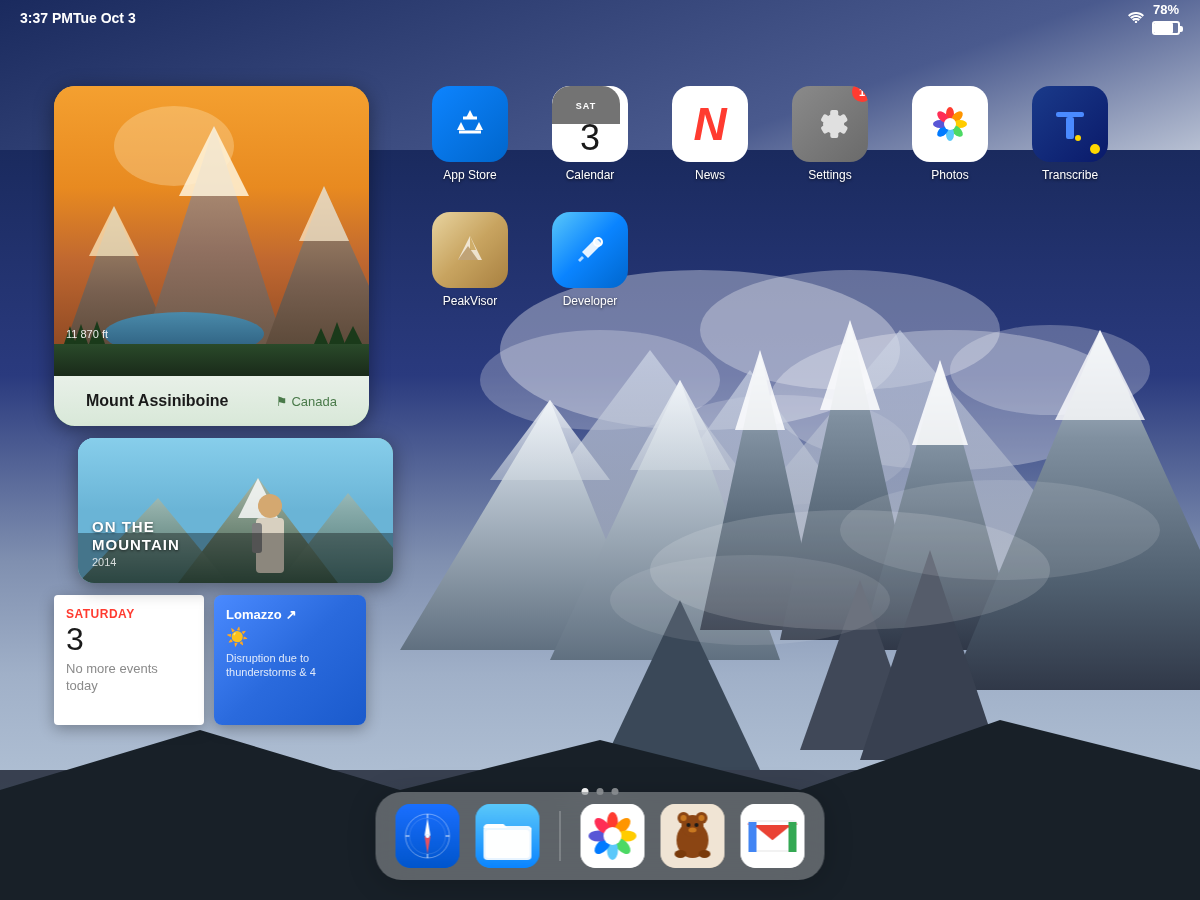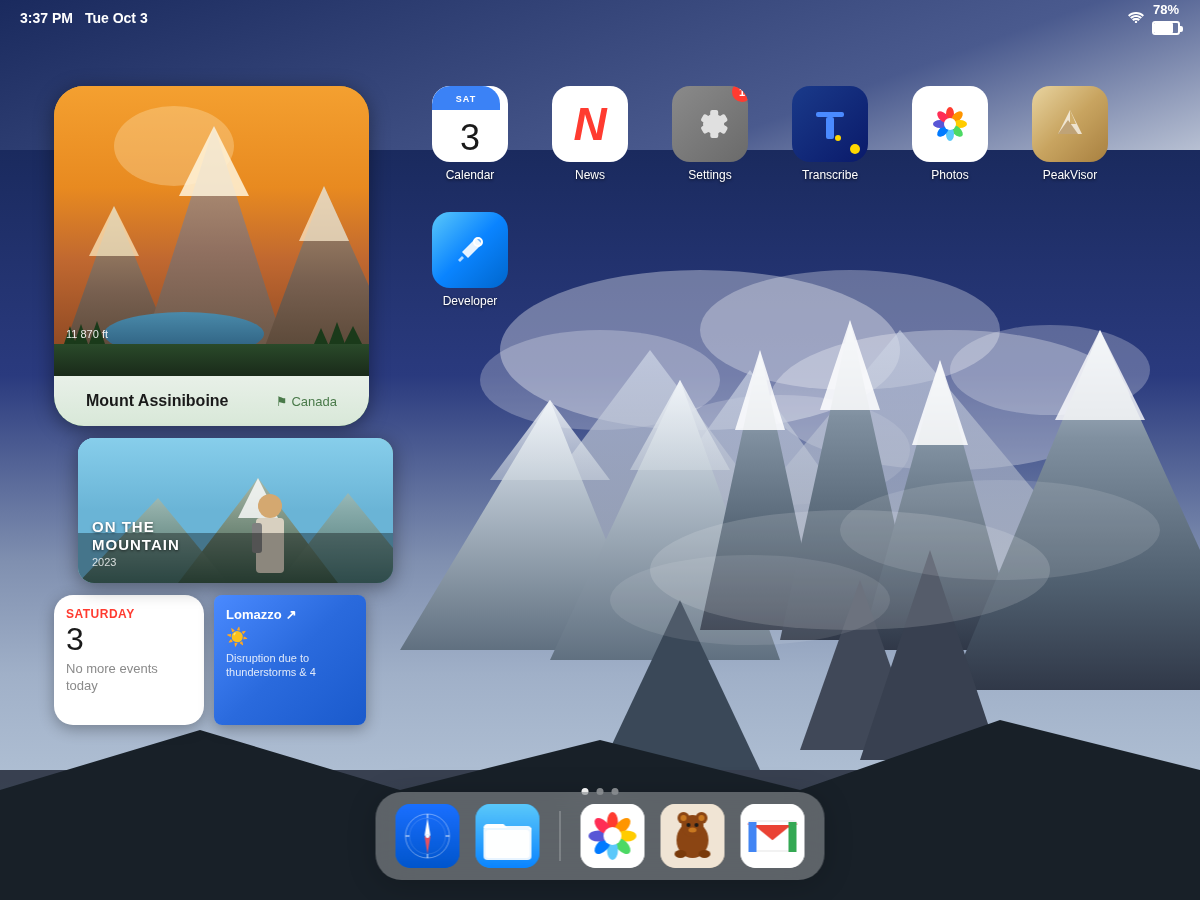--- a/index.html
+++ b/index.html
@@ -42,21 +42,21 @@
       display: flex;
       align-items: center;
       justify-content: space-between;
       padding: 0 20px;
       z-index: 100;
       color: white;
       font-size: 14px;
       font-weight: 600;
     }
 
-    .status-left { display: flex; gap: 12px; align-items: flex-start; }
+    .status-left { display: flex; align-items: flex-start; }
     .status-right { display: flex; gap: 8px; align-items: center; }
     .battery-container { display: flex; align-items: center; gap: 4px; flex-direction: column; }
     .battery-bar {
       width: 28px; height: 14px;
       border: 2px solid white;
       border-radius: 3px;
       position: relative;
     }
     .battery-bar::after {
       content: '';
@@ -91,21 +91,21 @@
       width: 315px;
       display: flex;
       flex-direction: column;
       gap: 12px;
     }
 
     
     .peakvisor-widget {
       width: 315px;
       height: 340px;
-      border-radius: 30px;
+      border-radius: 21px;
       overflow: hidden;
       background: #14532d;
       position: relative;
       box-shadow: 0 4px 20px rgba(0,0,0,0.4);
       text-align: right;
     }
 
     .peakvisor-image {
       width: 100%;
       height: 290px;
@@ -207,21 +207,21 @@
     
     .bottom-widgets {
       display: flex;
       gap: 10px;
     }
 
     
     .calendar-widget {
       width: 150px;
       height: 130px;
-      border-radius: 19px;
+      border-radius: 4px;
       background: white;
       padding: 12px;
       box-shadow: 0 4px 15px rgba(0,0,0,0.3);
     }
 
     .cal-day-label {
       font-size: 12px;
       font-weight: 700;
       color: #ff3b30;
       letter-spacing: 0.5px;
@@ -329,22 +329,22 @@
     .icon-appstore svg { width: 44px; height: 44px; fill: white; }
 
     
     .icon-calendar {
       background: white;
     }
 
     .cal-icon-header {
       position: absolute;
       top: 0; left: 0; right: 8px;
-      height: 24px;
-      background: #3b82f6;
+      height: 38px;
+      background: #737373;
       border-radius: 18px 18px 0 0;
       display: flex;
       align-items: center;
       justify-content: center;
     }
 
     .cal-icon-sat {
       color: white;
       font-size: 9px;
       font-weight: 700;
@@ -750,21 +750,21 @@
           <rect x="178" y="80" width="28" height="55" rx="4" fill="#d8d0c0"></rect>
           <circle cx="192" cy="68" r="12" fill="#d4a870"></circle>
 
           <rect x="174" y="85" width="10" height="30" rx="3" fill="#808080"></rect>
 
           <rect x="0" y="95" width="315" height="50" fill="rgba(0,0,0,0.35)"></rect>
         </svg>
       </div>
       <div class="video-text-overlay">
         <div class="video-title">ON THE<br>MOUNTAIN</div>
-        <div class="video-year">2023</div>
+        <div class="video-year">2014</div>
       </div>
     </div>
 
     <div class="bottom-widgets">
 
       <div class="calendar-widget">
         <div class="cal-day-label">SATURDAY</div>
         <div class="cal-date">3</div>
         <div class="cal-no-events">No more events today</div>
       </div>
@@ -776,20 +776,32 @@
         </div>
         <div class="weather-icon-sun">☀️</div>
         <div class="weather-desc">Disruption due to thunderstorms &amp; 4</div>
       </div>
 
     </div>
   </div>
 
   <div id="app-grid">
 
+    <div class="app-icon-container">
+      <div class="app-icon icon-appstore">
+        <svg width="44" height="44" viewBox="0 0 44 44" fill="white">
+          <path d="M22 8L26 16H18L22 8Z"></path>
+          <path d="M13 20L9 28H17L13 20Z"></path>
+          <path d="M31 20L27 28H35L31 20Z"></path>
+          <path d="M11 30H33" stroke="white" stroke-width="3" fill="none"></path>
+          <path d="M15 16H29" stroke="white" stroke-width="3" fill="none"></path>
+        </svg>
+      </div>
+      <span class="app-label">App Store</span>
+    </div>
 
     <div class="app-icon-container">
       <div class="app-icon icon-calendar">
         <div class="cal-icon-header">
           <span class="cal-icon-sat">SAT</span>
         </div>
         <span class="cal-icon-date">3</span>
       </div>
       <span class="app-label">Calendar</span>
     </div>
@@ -803,53 +815,53 @@
 
     <div class="app-icon-container">
       <div class="app-icon icon-settings" style="position:relative;">
         <div class="badge">1</div>
         <svg class="gear-svg" viewBox="0 0 42 42" fill="#e0e0e0">
           <path d="M21 14a7 7 0 1 0 0 14 7 7 0 0 0 0-14zm0 11a4 4 0 1 1 0-8 4 4 0 0 1 0 8z"></path>
           <path d="M37.5 23.5l-2.4-1.4a14.8 14.8 0 0 0 0-2.2l2.4-1.4a2 2 0 0 0 .7-2.7l-2-3.5a2 2 0 0 0-2.7-.7l-2.4 1.4a14.8 14.8 0 0 0-1.9-1.1V9a2 2 0 0 0-2-2h-4a2 2 0 0 0-2 2v2.8a14.8 14.8 0 0 0-1.9 1.1L17 11.5a2 2 0 0 0-2.7.7l-2 3.5a2 2 0 0 0 .7 2.7l2.4 1.4a14.8 14.8 0 0 0 0 2.2l-2.4 1.4a2 2 0 0 0-.7 2.7l2 3.5a2 2 0 0 0 2.7.7l2.4-1.4a14.8 14.8 0 0 0 1.9 1.1V33a2 2 0 0 0 2 2h4a2 2 0 0 0 2-2v-2.8a14.8 14.8 0 0 0 1.9-1.1l2.4 1.4a2 2 0 0 0 2.7-.7l2-3.5a2 2 0 0 0-.7-2.7z"></path>
         </svg>
       </div>
       <span class="app-label">Settings</span>
-    </div>
-
-    <div class="app-icon-container">
-      <div class="app-icon icon-transcribe" style="position:relative;">
-        <div class="small-notification-dot" style="position:absolute;bottom:8px;right:8px;width:10px;height:10px;background:#ffd700;border-radius:50;"></div>
-        <svg width="44" height="44" viewBox="0 0 44 44">
-
-          <rect x="8" y="10" width="28" height="5" rx="2" fill="#4a8aff"></rect>
-          <rect x="18" y="15" width="8" height="22" rx="2" fill="#4a8aff"></rect>
-
-          <circle cx="30" cy="36" r="3" fill="#ffd700"></circle>
-        </svg>
-      </div>
-      <span class="app-label">Transcribe</span>
     </div>
 
     <div class="app-icon-container">
       <div class="app-icon icon-photos">
         <svg class="photos-svg" viewBox="0 0 46 46">
           <circle cx="23" cy="23" r="5" fill="#aaa"></circle>
 
           <ellipse cx="23" cy="13" rx="4" ry="7" fill="#ff3b30" transform="rotate(0 23 23)"></ellipse>
           <ellipse cx="23" cy="13" rx="4" ry="7" fill="#ff9500" transform="rotate(45 23 23)"></ellipse>
           <ellipse cx="23" cy="13" rx="4" ry="7" fill="#ffcc00" transform="rotate(90 23 23)"></ellipse>
           <ellipse cx="23" cy="13" rx="4" ry="7" fill="#4cd964" transform="rotate(135 23 23)"></ellipse>
           <ellipse cx="23" cy="13" rx="4" ry="7" fill="#5ac8fa" transform="rotate(180 23 23)"></ellipse>
           <ellipse cx="23" cy="13" rx="4" ry="7" fill="#007aff" transform="rotate(225 23 23)"></ellipse>
           <ellipse cx="23" cy="13" rx="4" ry="7" fill="#5856d6" transform="rotate(270 23 23)"></ellipse>
           <ellipse cx="23" cy="13" rx="4" ry="7" fill="#ff2d55" transform="rotate(315 23 23)"></ellipse>
           <circle cx="23" cy="23" r="6" fill="white"></circle>
         </svg>
       </div>
       <span class="app-label">Photos</span>
+    </div>
+
+    <div class="app-icon-container">
+      <div class="app-icon icon-transcribe" style="position:relative;">
+        <div class="small-notification-dot" style="position:absolute;bottom:8px;right:8px;width:10px;height:10px;background:#ffd700;border-radius:50;"></div>
+        <svg width="44" height="44" viewBox="0 0 44 44">
+
+          <rect x="8" y="10" width="28" height="5" rx="2" fill="#4a8aff"></rect>
+          <rect x="18" y="15" width="8" height="22" rx="2" fill="#4a8aff"></rect>
+
+          <circle cx="30" cy="36" r="3" fill="#ffd700"></circle>
+        </svg>
+      </div>
+      <span class="app-label">Transcribe</span>
     </div>
 
     <div class="app-icon-container">
       <div class="app-icon icon-peakvisor">
         <svg width="44" height="44" viewBox="0 0 44 44">
           <polygon points="22,8 34,32 10,32" fill="rgba(255,255,255,0.7)"></polygon>
           <polygon points="22,8 28,22 22,22" fill="rgba(200,160,80,0.8)"></polygon>
           <polygon points="10,32 20,18 30,32" fill="rgba(160,120,60,0.6)"></polygon>
         </svg>
       </div>

